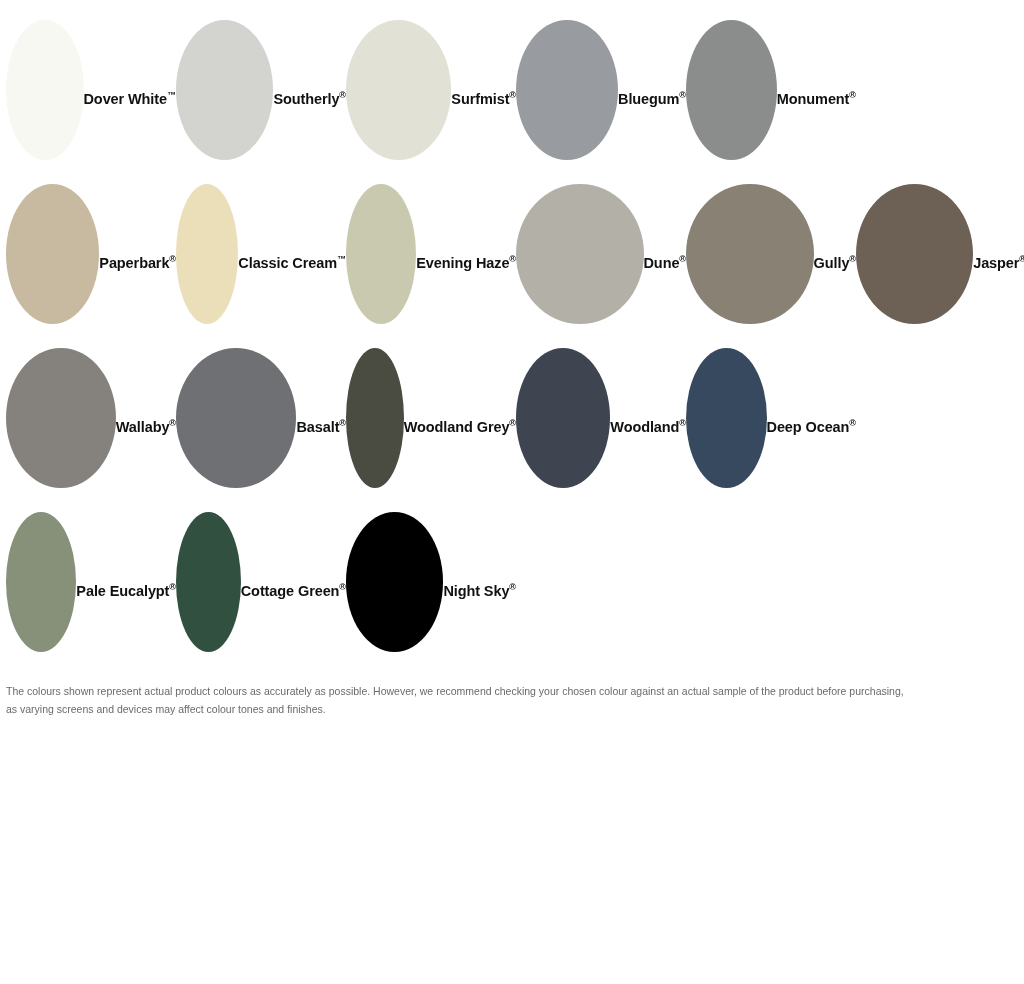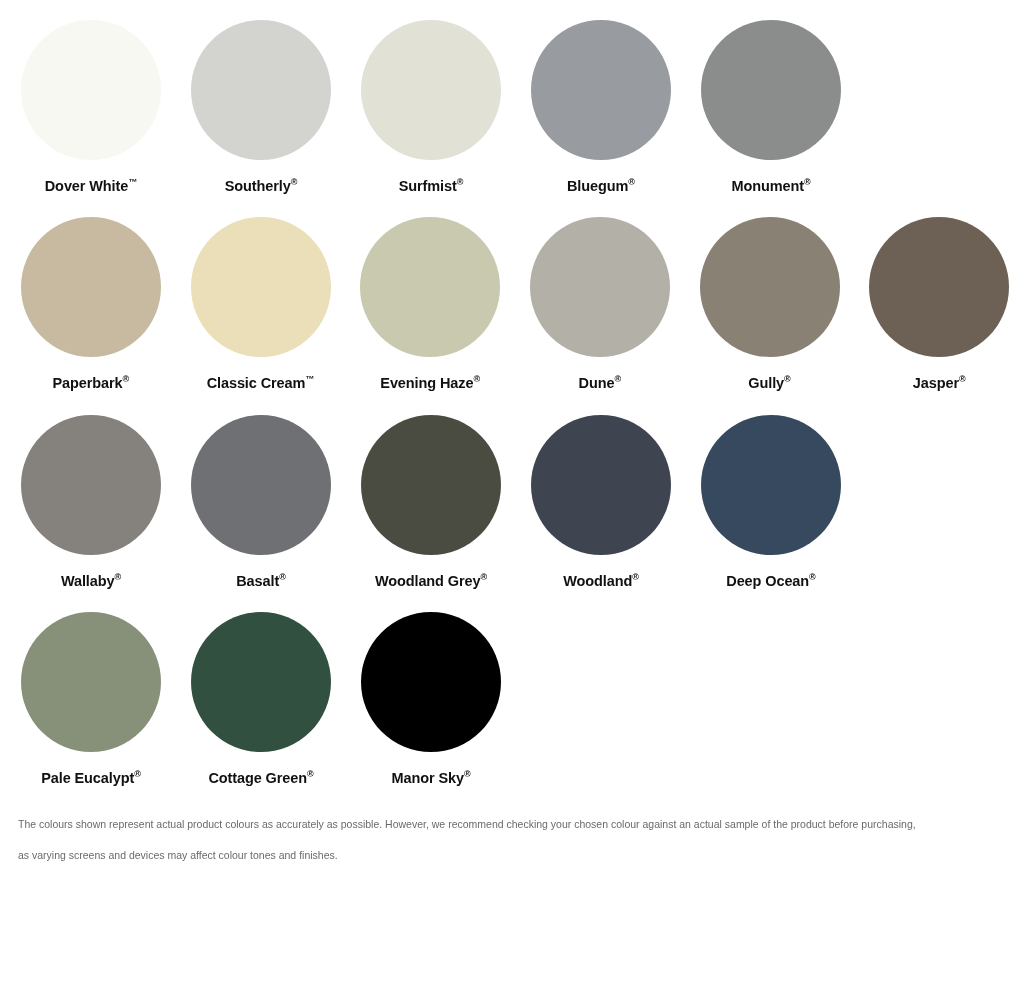--- a/index.html
+++ b/index.html
@@ -18,21 +18,20 @@
     padding: 20px 0 0 0;
   }
   .swatch-row {
     display: flex;
     margin-bottom: 6px;
   }
   .swatch-cell {
     width: 170px;
     margin-left: 0;
     display: flex;
-    flex-direction: column;
     align-items: center;
   }
   .swatch-row .swatch-cell:first-child {
     margin-left: 6px;
   }
   .swatch-disc {
     width: 140px;
     height: 140px;
     border-radius: 50%;
   }
@@ -57,21 +56,21 @@
   }
   .disclaimer {
     margin-top: 30px;
     padding: 0 10px 0 6px;
     font-size: 10.5px;
     line-height: 1.75;
     color: #6a6a6a;
     font-weight: normal;
   }
   .disclaimer p {
-    margin: 12px;
+    margin: 0;
   }
 </style>
 </head>
 <body>
 
 <div class="palette">
   <div class="swatch-rows">
       <div class="swatch-row">
         <div class="swatch-cell">
           <div class="swatch-disc" style="background: rgb(247, 248, 241);"></div>
@@ -149,21 +148,21 @@
         <div class="swatch-cell">
           <div class="swatch-disc" style="background: rgb(135, 144, 120);"></div>
           <div class="swatch-label"><span>Pale Eucalypt</span><span class="tm">®</span></div>
         </div>
         <div class="swatch-cell">
           <div class="swatch-disc" style="background: rgb(50, 80, 63);"></div>
           <div class="swatch-label"><span>Cottage Green</span><span class="tm">®</span></div>
         </div>
         <div class="swatch-cell">
           <div class="swatch-disc" style="background: rgb(0, 0, 0);"></div>
-          <div class="swatch-label"><span>Manor Sky</span><span class="tm">®</span></div>
+          <div class="swatch-label"><span>Night Sky</span><span class="tm">®</span></div>
         </div>
       </div>
     </div>
 
   <div class="disclaimer">
     <p>The colours shown represent actual product colours as accurately as possible. However, we recommend checking your chosen colour against an actual sample of the product before purchasing,</p>
     <p>as varying screens and devices may affect colour tones and finishes.</p>
   </div>
 </div>
 

